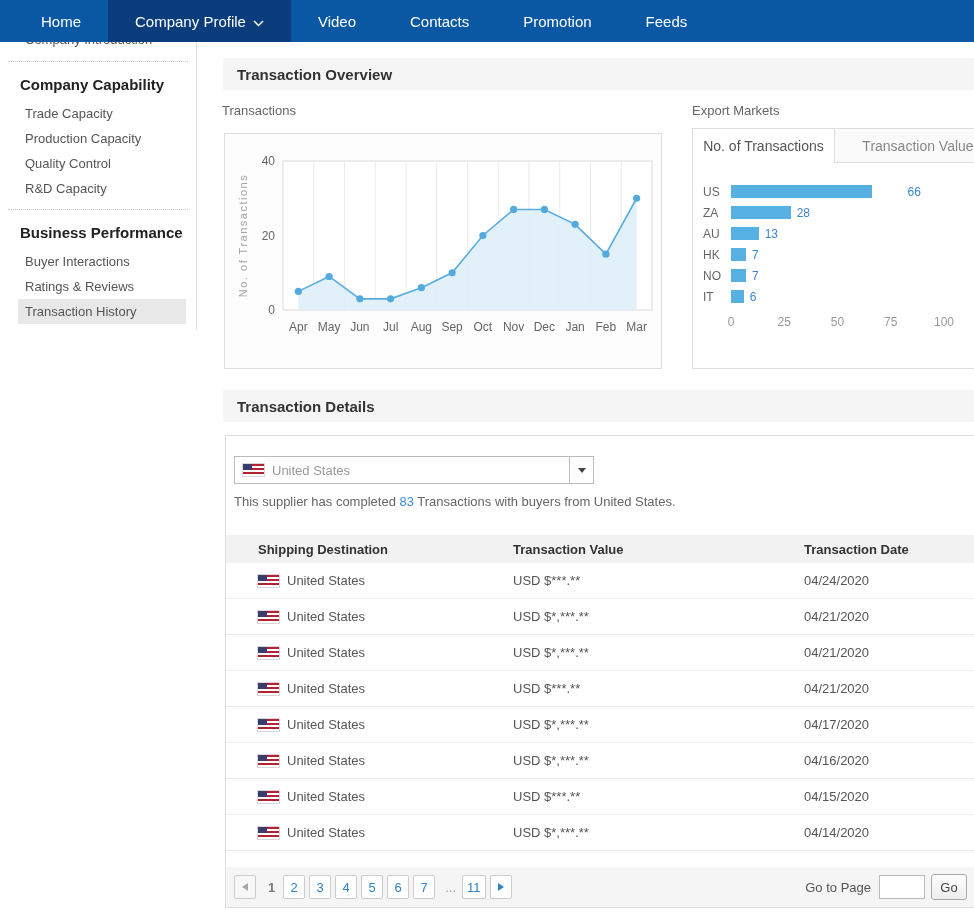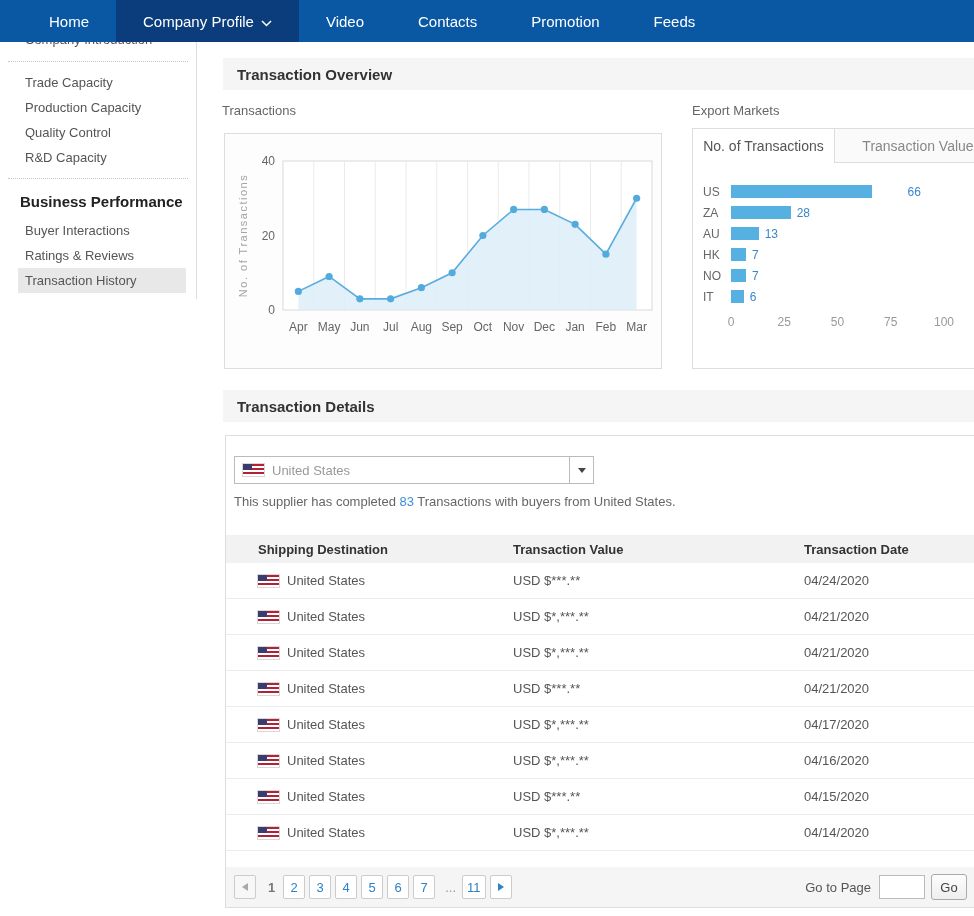--- a/index.html
+++ b/index.html
@@ -1,20 +1,20 @@
 <!DOCTYPE html>
 <html><head>
 <meta charset="utf-8">
 <style>
   * { margin:0; padding:0; box-sizing:border-box; }
   body { font-family:"Liberation Sans","DejaVu Sans",sans-serif; background:#fff; }
   #page { position:relative; width:974px; height:916px; overflow:hidden; background:#fff; }
 
   
-  .navbar { position:absolute; top:0; left:0; width:974px; height:42px; background:#0a58a3; z-index:10; display:flex; align-items:stretch; padding-left:22px; }
+  .navbar { position:absolute; top:0; left:0; width:974px; height:42px; background:#0a58a3; z-index:10; display:flex; align-items:stretch; padding-left:14px; }
   .nav-item { display:flex; align-items:center; padding:0 27px; color:#fff; font-size:15px; cursor:pointer; white-space:nowrap; }
   .nav-item.active { background:#0b3d7c; }
   .nav-caret { margin-left:7px; display:inline-block; }
 
   
   .sidebar { position:absolute; top:30px; left:0; width:197px; background:#fff; border-right:1px solid #ddd; padding-bottom:6px; z-index:1; }
   .side-top-item { font-size:13px; color:#555; padding:2px 0 6px 25px; }
   .side-divider { border-top:1px dotted #c6c6c6; margin:8px 8px 8px 8px; }
   .side-heading { font-size:15px; font-weight:bold; color:#222; padding:6px 0 8px 20px; }
   .side-item { font-size:13px; color:#555; margin:0 10px 0 18px; padding:5px 0 5px 7px; cursor:pointer; }
@@ -117,20 +117,21 @@
         <span>Promotion</span>
       </div>
       <div class="nav-item">
         <span>Feeds</span>
       </div>
     </div>
 
   <div class="sidebar" id="sidebar">
       <div class="side-top-item">Company Introduction</div>
       <div class="side-divider"></div>
+      <div class="side-heading">Company Capability</div>
       <div class="side-item">Trade Capacity</div>
       <div class="side-item">Production Capacity</div>
       <div class="side-item">Quality Control</div>
       <div class="side-item">R&amp;D Capacity</div>
       <div class="side-divider"></div>
       <div class="side-heading">Business Performance</div>
       <div class="side-item">Buyer Interactions</div>
       <div class="side-item">Ratings &amp; Reviews</div>
       <div class="side-item selected">Transaction History</div>
     </div>

